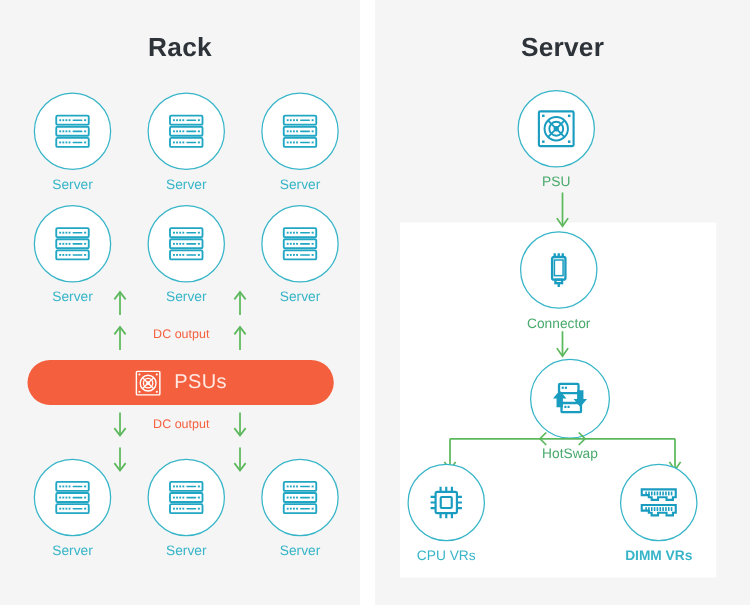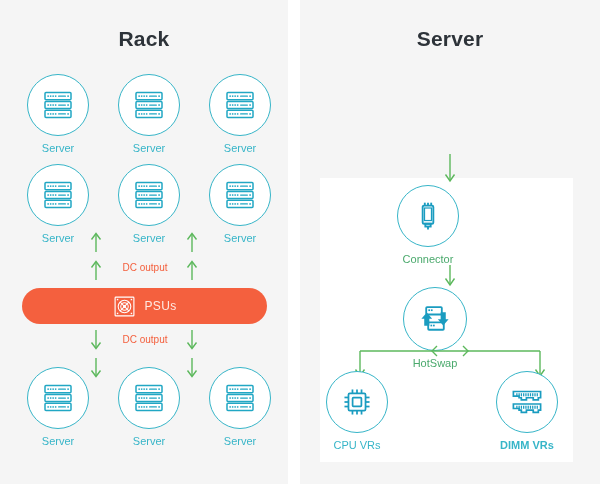--- a/index.html
+++ b/index.html
@@ -103,21 +103,21 @@
     height: 36px;
     background: #f4603e;
     border-radius: 18px;
     display: flex;
     align-items: center;
     justify-content: center;
     gap: 9px;
     box-sizing: border-box;
   }
   .psu-bar .psu-label {
-    font-size: 12px;
+    font-size: 16px;
     color: #ffe9e2;
     letter-spacing: 0.3px;
   }
 
   
   .dc-label {
     position: absolute;
     font-size: 10px;
     color: #f4603e;
     white-space: nowrap;
@@ -487,29 +487,50 @@
     </div>
 
   </div>
 
   <div class="panel panel-server">
 
     <div class="panel-title">Server</div>
 
     <div class="inner-plate"></div>
 
+    <div class="node" style="left:107px; top:72px;">
+      <div class="circle">
+        <svg width="34" height="34" viewBox="0 0 24 24">
+          <rect x="2.2" y="2.2" width="19.6" height="19.6" rx="0.8" fill="none" stroke="#1a9cc0" stroke-width="1.2"></rect>
+          <circle cx="12" cy="12" r="6.6" fill="none" stroke="#1a9cc0" stroke-width="1.1"></circle>
+          <circle cx="12" cy="12" r="3.9" fill="none" stroke="#1a9cc0" stroke-width="1.1"></circle>
+          <circle cx="12" cy="12" r="1.5" fill="#1a9cc0"></circle>
+          <g stroke="#1a9cc0" stroke-width="1.1">
+            <line x1="7.3" y1="7.3" x2="16.7" y2="16.7"></line>
+            <line x1="16.7" y1="7.3" x2="7.3" y2="16.7"></line>
+          </g>
+          <g fill="#1a9cc0">
+            <rect x="4" y="4" width="1.4" height="1.4"></rect>
+              <rect x="18.6" y="4" width="1.4" height="1.4"></rect>
+            <rect x="4" y="18.6" width="1.4" height="1.4"></rect>
+              <rect x="18.6" y="18.6" width="1.4" height="1.4"></rect>
+          </g>
+        </svg>
+      </div>
+      <div class="caption green">PSU</div>
+    </div>
 
     <svg class="conn-svg" style="left:138px; top:154px;" width="24" height="34" viewBox="0 0 24 34">
       <g stroke="#5cb85c" stroke-width="1.4" fill="none">
         <line x1="12" y1="0" x2="12" y2="26"></line>
         <polyline points="7.5,20.5 12,27 16.5,20.5"></polyline>
       </g>
     </svg>
 
-    <div class="node" style="left:90px; top:185px;">
+    <div class="node" style="left:109px; top:185px;">
       <div class="circle">
         <svg width="32" height="32" viewBox="0 0 24 24">
           <g fill="none" stroke="#1a9cc0" stroke-width="1.4">
             <rect x="8" y="4.2" width="8" height="13.6" rx="1"></rect>
             <line x1="9.6" y1="2" x2="9.6" y2="4.2"></line>
             <line x1="12" y1="2" x2="12" y2="4.2"></line>
             <line x1="14.4" y1="2" x2="14.4" y2="4.2"></line>
             <rect x="10" y="17.8" width="4" height="2.1"></rect>
             <line x1="12" y1="19.9" x2="12" y2="22.2"></line>
           </g>
@@ -519,21 +540,21 @@
       <div class="caption green">Connector</div>
     </div>
 
     <svg class="conn-svg" style="left:138px; top:265px;" width="24" height="26" viewBox="0 0 24 26">
       <g stroke="#5cb85c" stroke-width="1.4" fill="none">
         <line x1="12" y1="0" x2="12" y2="19"></line>
         <polyline points="7.5,13.5 12,20 16.5,13.5"></polyline>
       </g>
     </svg>
 
-    <div class="node" style="left:97px; top:287px;">
+    <div class="node" style="left:118px; top:287px;">
       <div class="circle lg">
         <svg width="34" height="34" viewBox="0 0 24 24">
           <g fill="none" stroke="#1a9cc0" stroke-width="1.3">
             <rect x="5.8" y="3.6" width="11" height="5.2" rx="0.6"></rect>
             <rect x="7.2" y="14.4" width="11" height="5.2" rx="0.6"></rect>
           </g>
           <g fill="#1a9cc0">
             <rect x="7.3" y="5.2" width="1.2" height="1.2"></rect>
               <rect x="9.1" y="5.2" width="1.2" height="1.2"></rect>
             <rect x="8.8" y="16" width="1.2" height="1.2"></rect>

